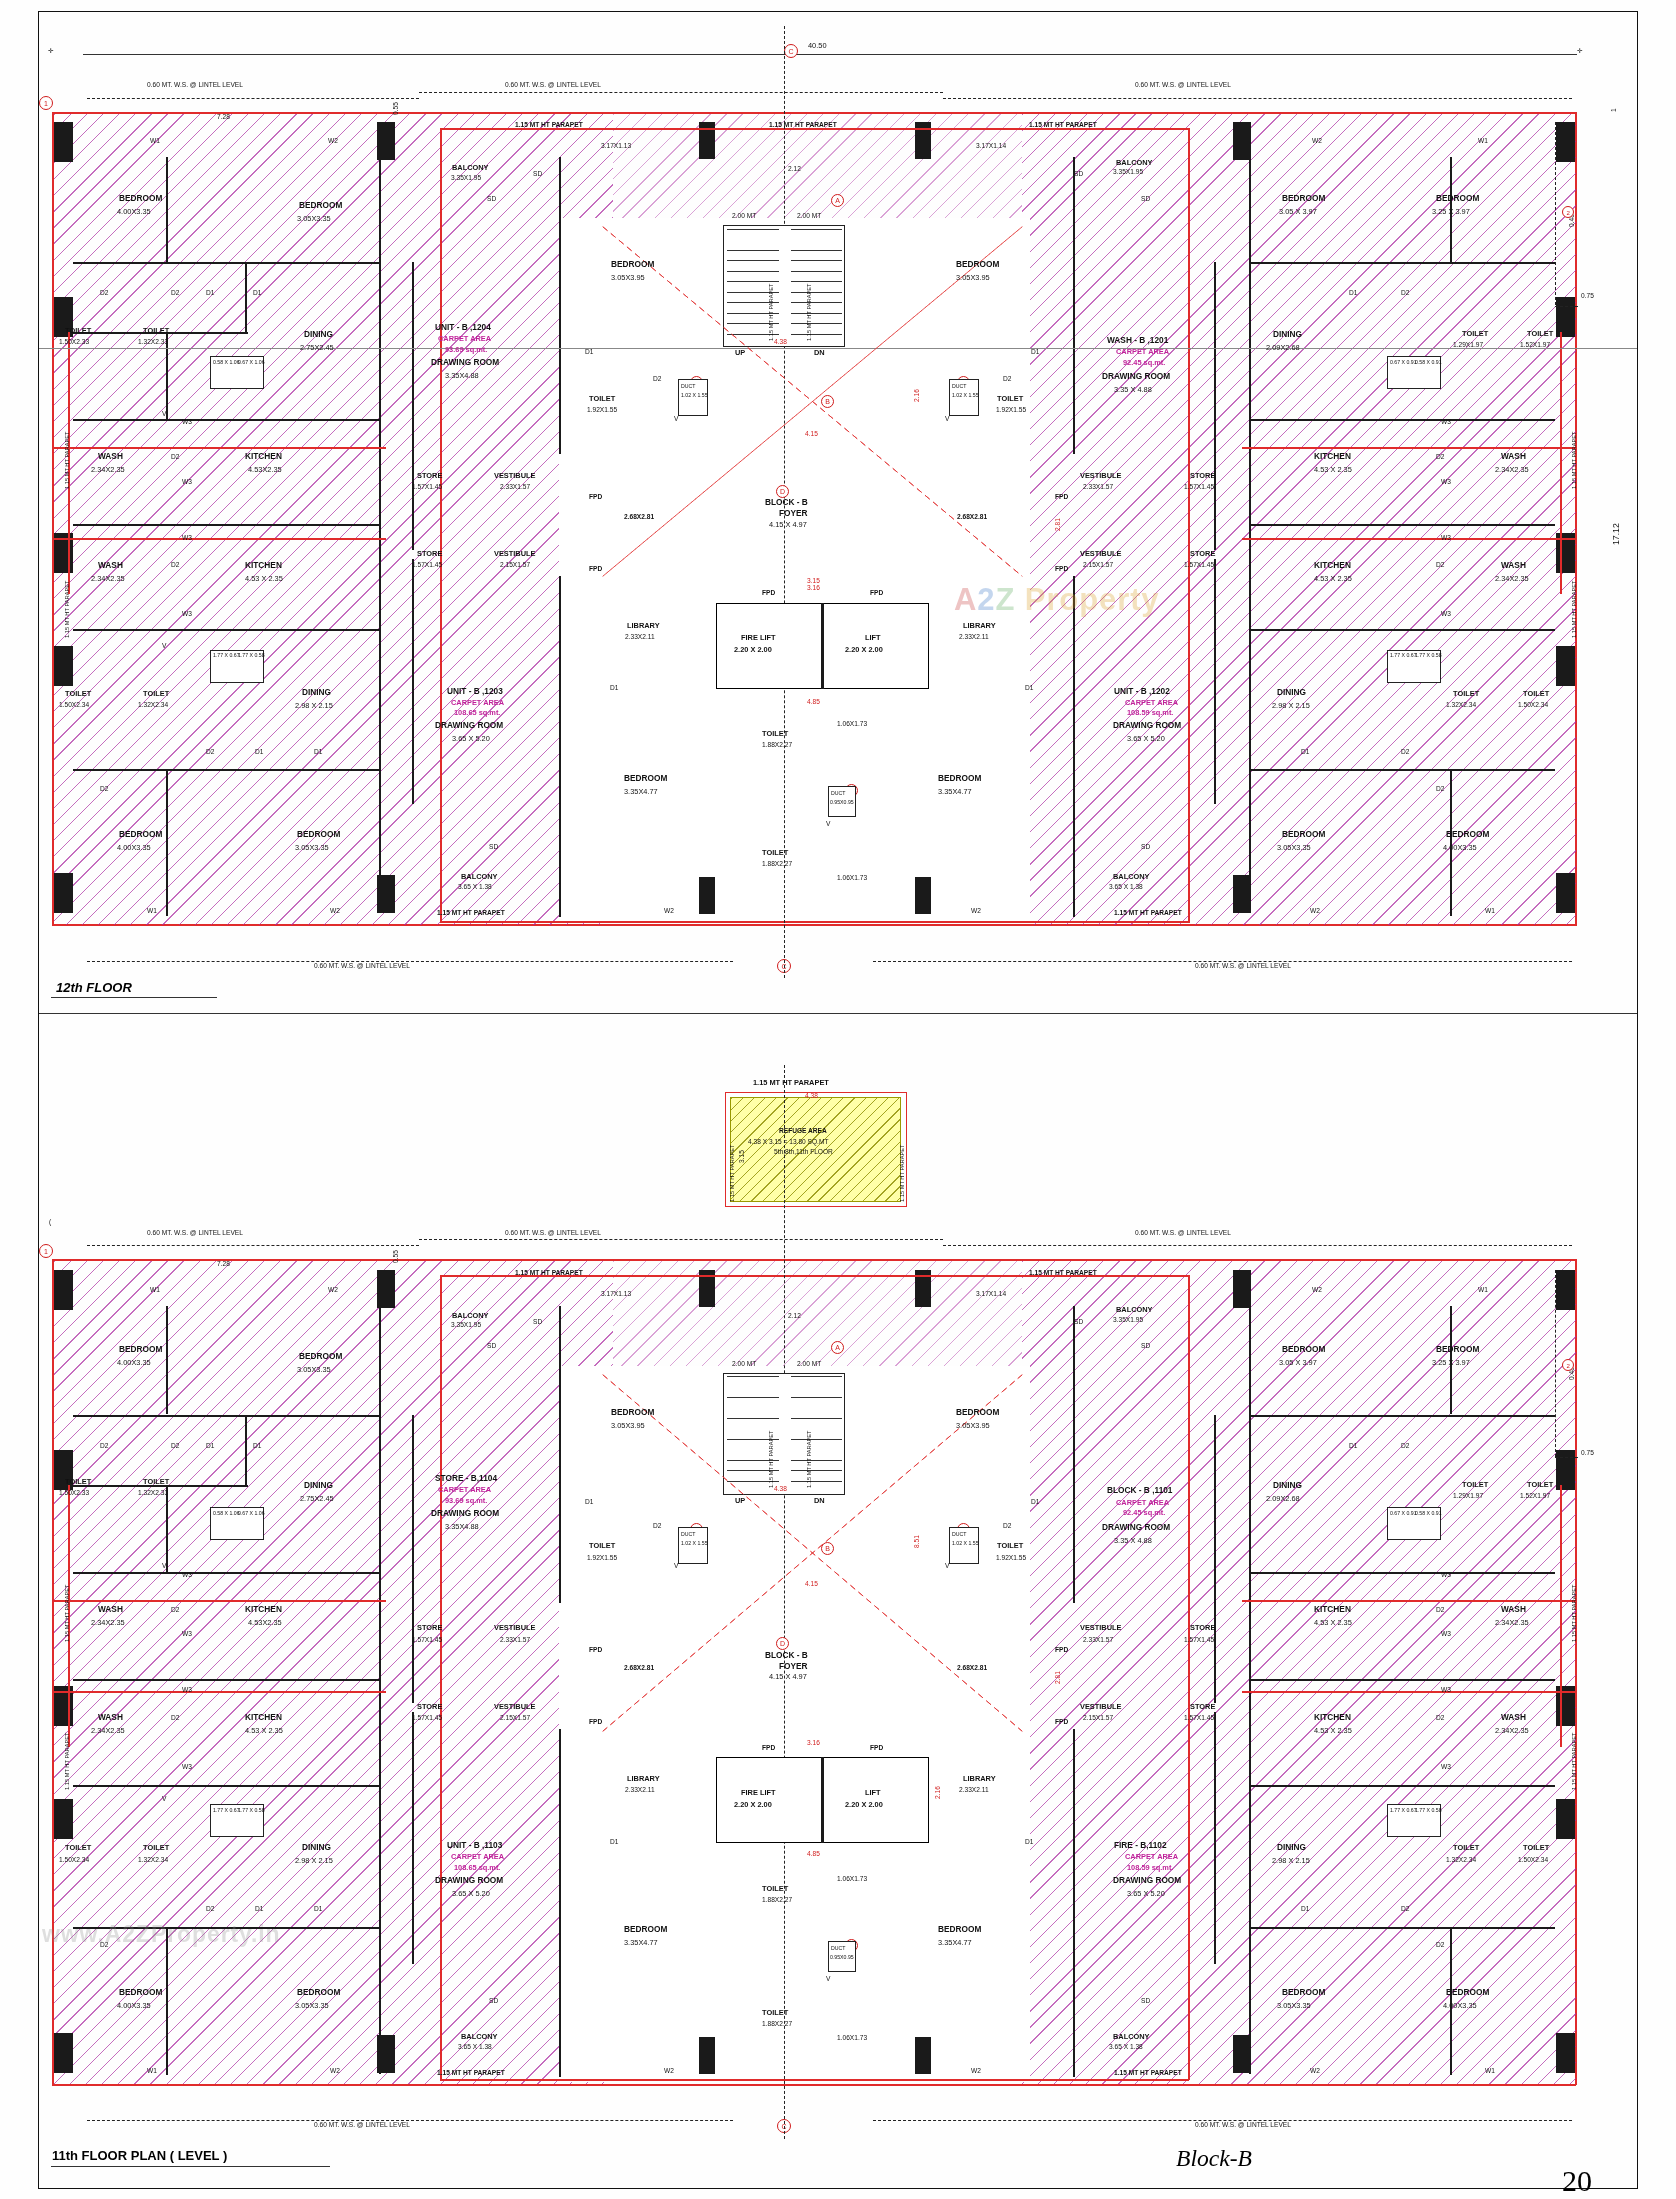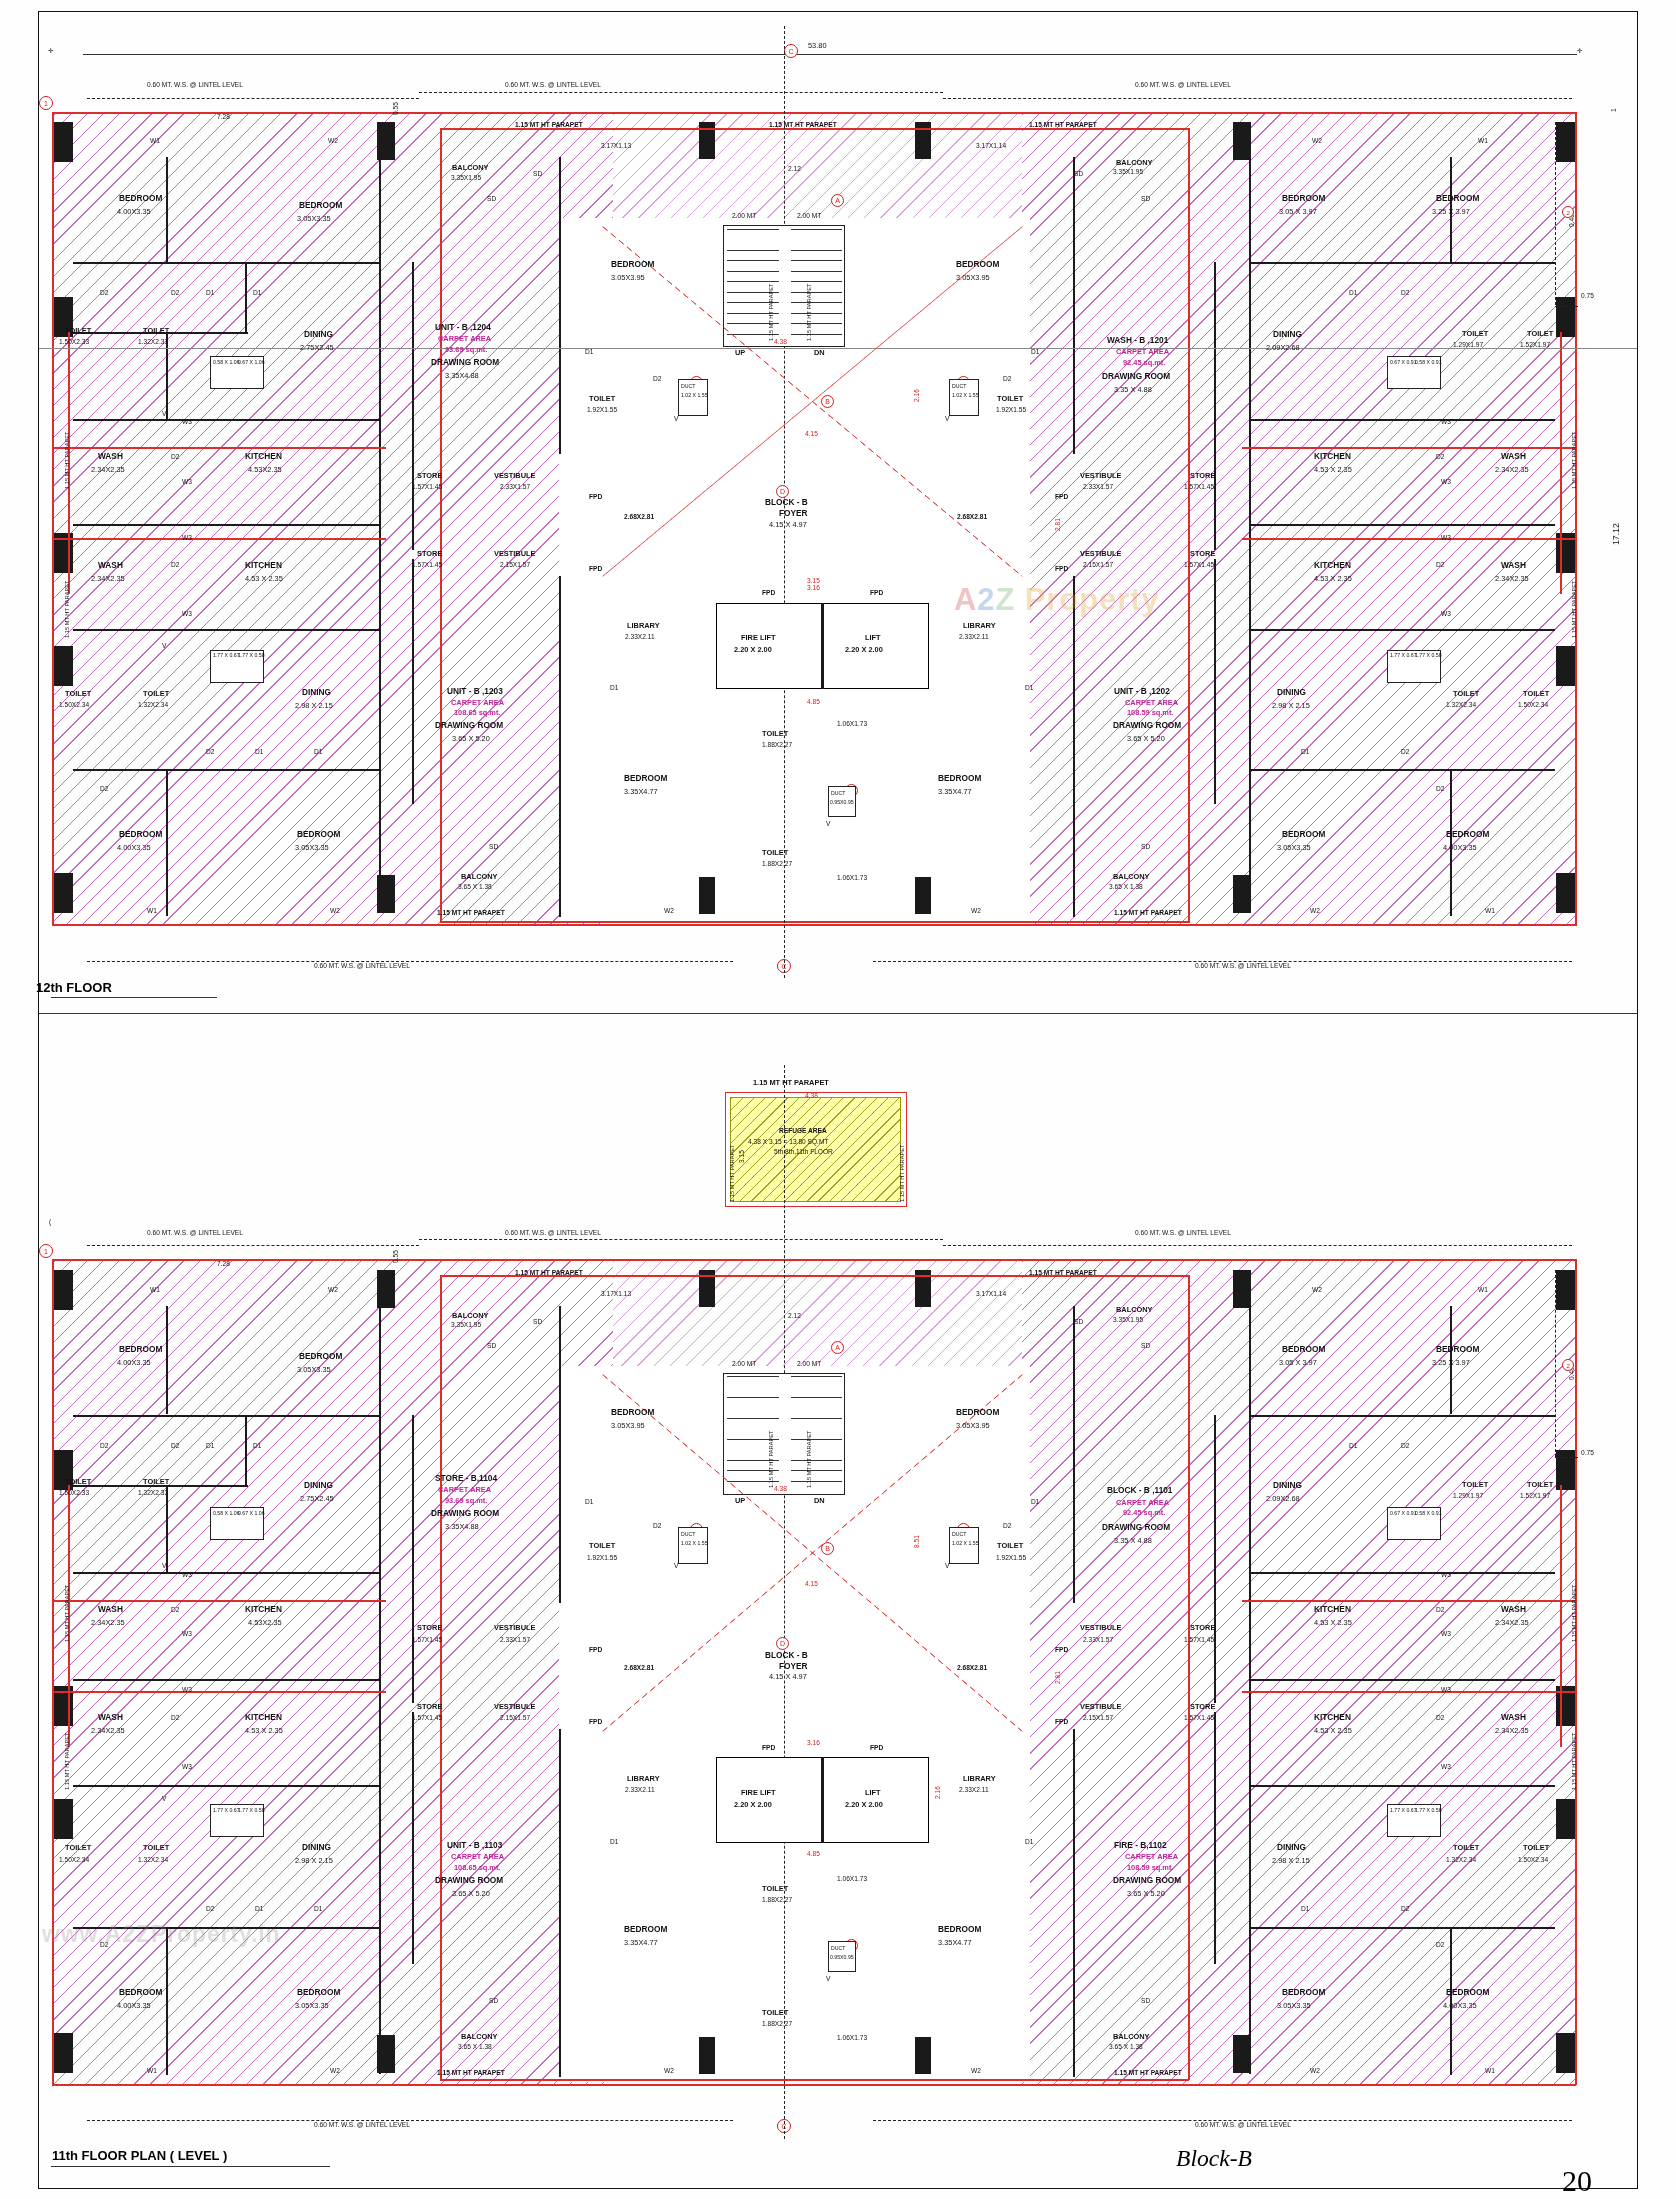--- a/index.html
+++ b/index.html
@@ -71,21 +71,21 @@
 <body>
 
 <div class="page">
 
   <div class="sheetborder" style="left:38px; top:10.5px; width:1600px; height:2178px;"></div>
   <div class="tline" style="left:39px; top:1013px; width:1598px; height:0.9px;"></div>
 
   <div class="abs" style="left:0; top:0; width:1677px; height:1013px;">
 
     <div class="tline" style="left:83px; top:54px; width:1494px; height:0.9px;"></div>
-    <div class="txt tiny2 c-blk" style="left:808px; top:42px;">53.80</div>
+    <div class="txt tiny2 c-blk" style="left:808px; top:42px;">40.50</div>
     <div class="bubble tiny" style="left:784px; top:44px; width:14px; height:14px; line-height:13px; font-size:7px;">C</div>
     <div class="txt tiny c-blk" style="left:48px; top:48px;">✛</div>
     <div class="txt tiny c-blk" style="left:1577px; top:48px;">✛</div>
 
     <div class="bubble tiny" style="left:39px; top:96px; width:14px; height:14px; line-height:13px; font-size:7px;">1</div>
     <div class="txt tiny c-blk rot90" style="left:1611px; top:112px;">1</div>
 
     <div class="txt tiny c-blk" style="left:147px; top:82px;">0.60 MT. W.S. @ LINTEL LEVEL</div>
     <div class="txt tiny c-blk" style="left:505px; top:82px;">0.60 MT. W.S. @ LINTEL LEVEL</div>
     <div class="txt tiny c-blk" style="left:1135px; top:82px;">0.60 MT. W.S. @ LINTEL LEVEL</div>
@@ -447,21 +447,21 @@
     <div class="txt tiny c-blk rot90" style="left:393px; top:115px;">0.55</div>
     <div class="txt tiny c-blk rot90" style="left:1612px; top:545px; font-size:8.7px;">17.12</div>
     <div class="txt tiny c-blk" style="left:1581px; top:293px;">0.75</div>
     <div class="txt tiny c-blk rot90" style="left:1569px; top:227px;">0.48</div>
     <div class="bubble tiny" style="left:1562px; top:206px; width:12.2px; height:12.2px; line-height:11.4px; font-size:6.1px;">2</div>
     <div class="dash-v" style="left:1555px; top:122px; height:183px;"></div>
     <div class="dash-h" style="left:1555px; top:306px; width:23px;"></div>
 
     <div class="wm wm-col" style="left:954px; top:582px; font-size:31px;"><span>A</span><span>2</span><span>Z</span> <span>Property</span></div>
 
-    <div class="plan-title" style="left:36px; top:980px;">12th FLOOR</div>
+    <div class="plan-title" style="left:56px; top:980px;font-style:italic;">12th FLOOR</div>
     <div class="tline" style="left:51px; top:997px; width:166px; height:0.9px;"></div>
   </div>
 
   <div class="abs" style="left:0; top:1013px; width:1677px; height:1186px;">
 
     <div class="refuge" style="left:730px; top:84px; width:171px; height:105px;"></div>
     <div class="redbox" style="left:725px; top:79px; width:182px; height:115px;"></div>
     <div class="txt tiny2 c-blk b" style="left:753px; top:66px;">1.15 MT HT PARAPET</div>
     <div class="txt tiny c-red" style="left:805px; top:80px;">4.38</div>
     <div class="txt tiny c-blk b" style="left:779px; top:115px;">REFUGE AREA</div>

